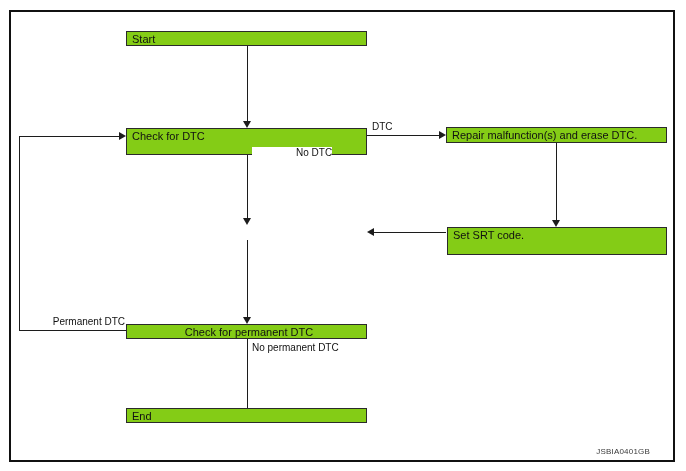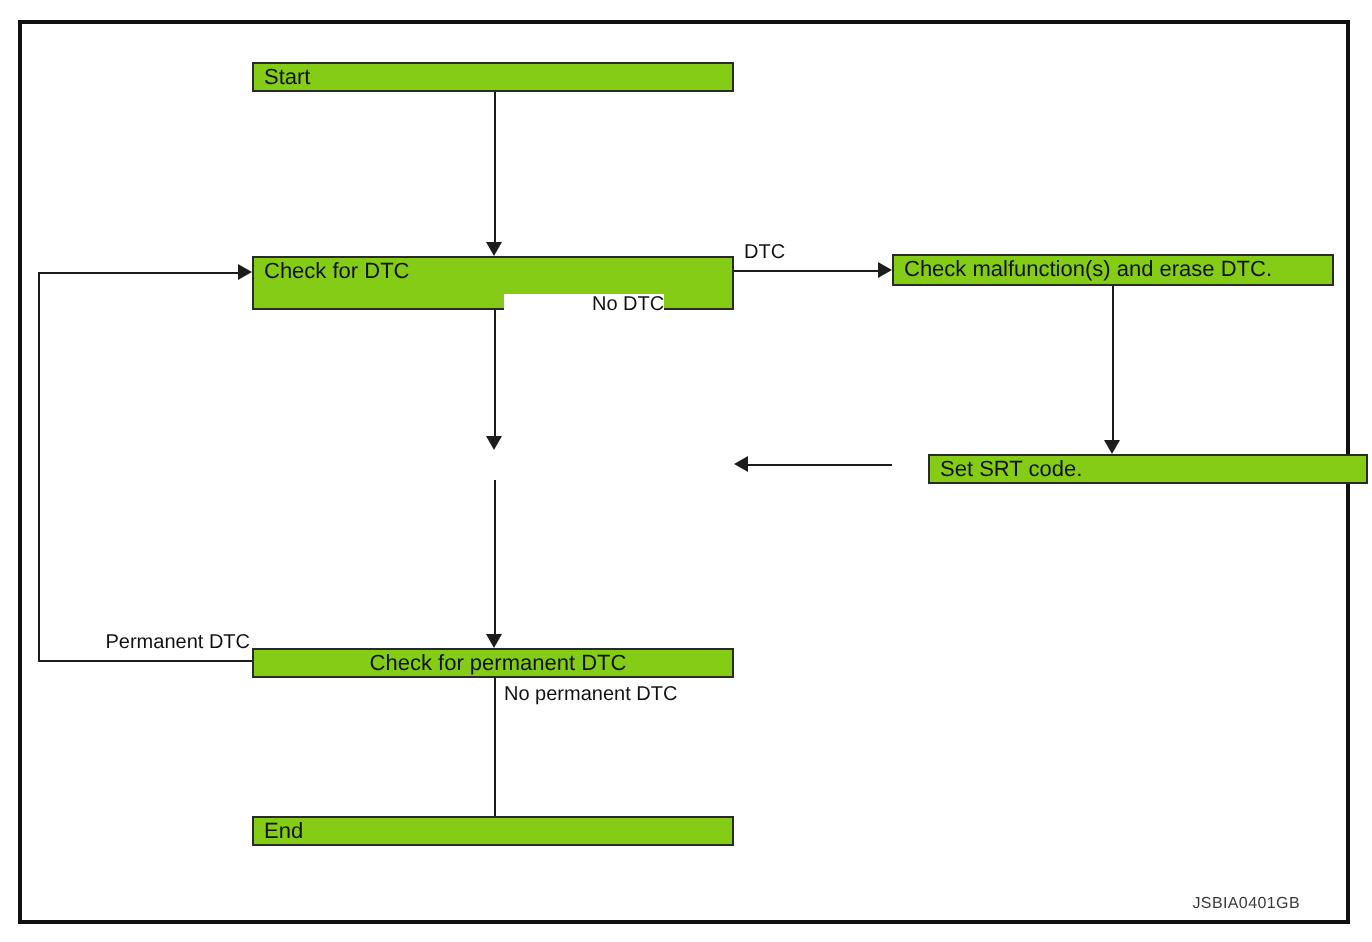--- a/index.html
+++ b/index.html
@@ -36,21 +36,21 @@
     line-height: 14px;
     padding-left: 5px;
     white-space: nowrap;
     overflow: hidden;
     color: #111111;
   }
   .n-start      { left:126px; top:31px;  width:241px; height:15px; }
   .n-checkdtc   { left:126px; top:128px; width:241px; height:27px; }
   .n-repair     { left:446px; top:127px; width:221px; height:16px; }
   .n-erase      { left:126px; top:225px; width:241px; height:15px; }
-  .n-setsrt     { left:464px; top:227px; width:220px; height:15px; }
+  .n-setsrt     { left:447px; top:227px; width:220px; height:28px; }
   .n-checkperm  { left:126px; top:324px; width:241px; height:15px;text-align:center; }
   .n-end        { left:126px; top:408px; width:241px; height:15px; }
 
   
   .line {
     position: absolute;
     background: #1c1c1c;
   }
   
   .arr {
@@ -126,21 +126,21 @@
   <div class="arr arr-left" style="left:367px; top:228px;"></div>
 
   <div class="line" style="left:247px; top:240px; width:1px; height:78px;"></div>
   <div class="arr arr-down" style="left:243px; top:317px;"></div>
 
   <div class="line" style="left:247px; top:339px; width:1px; height:74px;"></div>
   <div class="arr arr-down" style="left:243px; top:412px;"></div>
 
   <div class="node n-start">Start</div>
   <div class="node n-checkdtc">Check for DTC</div>
-  <div class="node n-repair">Check malfunction(s) and erase DTC.</div>
+  <div class="node n-repair">Repair malfunction(s) and erase DTC.</div>
   <div class="node n-setsrt">Set SRT code.</div>
   <div class="node n-checkperm">Check for permanent DTC</div>
   <div class="node n-end">End</div>
 
   <div class="elabel l-dtc">DTC</div>
   <div class="elabel l-nodtc">No DTC</div>
   <div class="elabel l-perm">Permanent DTC</div>
   <div class="elabel l-noperm">No permanent DTC</div>
 
   <div class="watermark">JSBIA0401GB</div>

